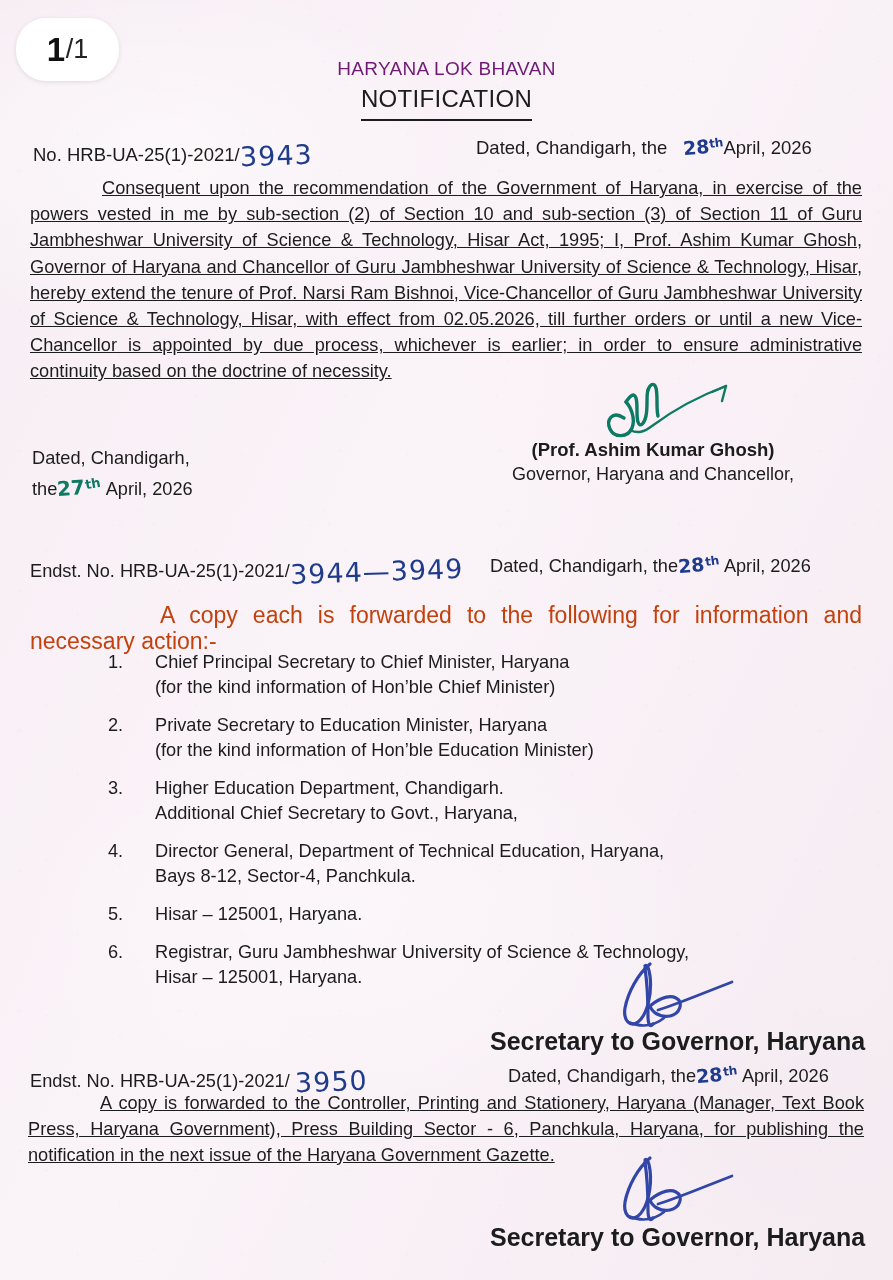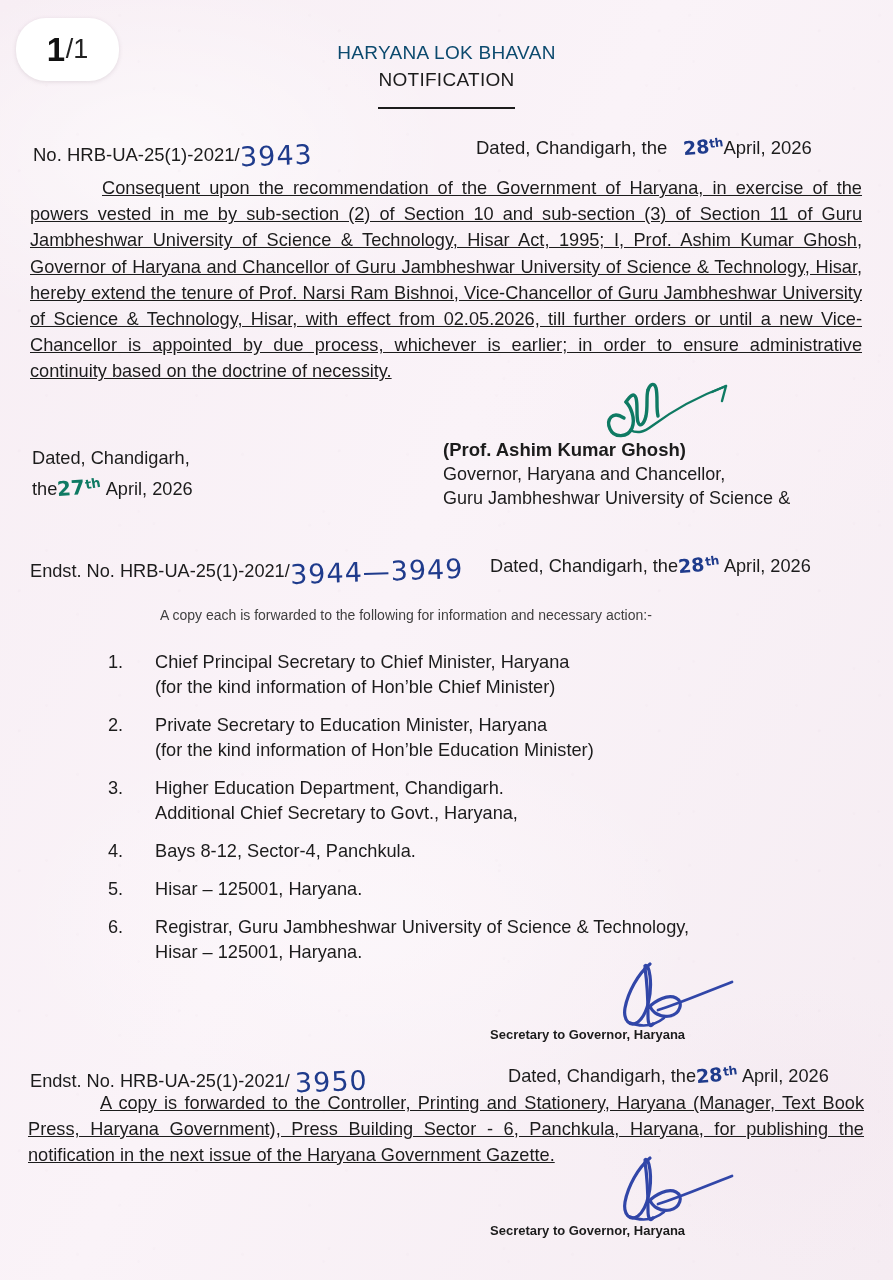--- a/index.html
+++ b/index.html
@@ -90,30 +90,31 @@
   .head {
     position: absolute;
     top: 42px;
     left: 0;
     width: 893px;
     text-align: center;
   }
   .head .line1 {
     font-size: 19px;
     letter-spacing: 0.3px;
-    color: #0c4a6e;
+    color: #701a75;
+    margin-top: 16px;
   }
   .head .line2 {
-    font-size: 19px;
+    font-size: 24px;
     letter-spacing: 0.3px;
     color: #1c1c1c;
     margin-top: 5px;
     display: inline-block;
     border-bottom: 2px solid #1c1c1c;
-    padding-bottom: 16px;
+    padding-bottom: 6px;
   }
 
   
   .refline {
     position: absolute;
     top: 136px;
     left: 33px;
     width: 828px;
     font-size: 18.5px;
     color: #1c1c1c;
@@ -186,21 +187,21 @@
     text-decoration: underline;
   }
   .body-para .indent { display: inline-block; width: 72px; }
 
   
   .gov-sign-block {
     position: absolute;
     top: 438px;
     left: 443px;
     width: 420px;
-    text-align: left;
+    text-align: center;
     font-size: 18px;
     line-height: 24px;
     color: #1c1c1c;
   }
   .gov-sign-block .name { font-weight: bold; font-size: 18.5px; }
 
   .left-dated {
     position: absolute;
     top: 446px;
     left: 32px;
@@ -221,24 +222,24 @@
     white-space: nowrap;
   }
   .endst1 .d2 { position: absolute; left: 460px; top: 2px; white-space: nowrap; }
 
   
   .copy-intro {
     position: absolute;
     top: 602px;
     left: 30px;
     width: 832px;
-    font-size: 14px;
+    font-size: 23px;
     line-height: 26px;
     text-align: justify;
-    color: #404040;
+    color: #c2410c;
   }
   .copy-intro .indent { display: inline-block; width: 130px; }
 
   
   .list {
     position: absolute;
     top: 650px;
     left: 108px;
     width: 760px;
   }
@@ -250,21 +251,21 @@
     color: #1c1c1c;
   }
   .list-item .num { width: 47px; flex: 0 0 47px; }
   .list-item .txt { flex: 1 1 auto; }
   .list-item .txt div { white-space: nowrap; }
 
   
   .sec-label {
     position: absolute;
     font-weight: bold;
-    font-size: 13px;
+    font-size: 25px;
     color: #1c1c1c;
     white-space: nowrap;
   }
   .sec-label.first { top: 1027px; left: 490px; }
   .sec-label.second { top: 1223px; left: 490px; }
 
   
   .endst2 {
     position: absolute;
     top: 1062px;
@@ -337,21 +338,20 @@
   </svg>
 
   <div class="left-dated">
     <div>Dated, Chandigarh,</div>
     <div><span>the</span><span class="hw-green">27</span><span class="sup-hw-green">th</span>&nbsp;<span>April, 2026</span></div>
   </div>
 
   <div class="gov-sign-block">
     <div class="name">(Prof. Ashim Kumar Ghosh)</div>
     <div>Governor, Haryana and Chancellor,</div>
-    <div>Guru Jambheshwar University of Science &amp;</div>
   </div>
 
   <div class="endst1">
     <span>Endst. No. HRB-UA-25(1)-2021/</span><span class="hw">3944—3949</span>
     <span class="d2"><span>Dated, Chandigarh, the</span><span class="hw-blue-sm">28</span><span class="sup-hw">th</span>&nbsp;<span>April, 2026</span></span>
   </div>
 
   <div class="copy-intro">
     <span class="indent"></span><span>A copy each is forwarded to the following for information and necessary action:-</span>
   </div>
@@ -374,20 +374,21 @@
     <div class="list-item">
       <div class="num">3.</div>
       <div class="txt">
         <div>Higher Education Department, Chandigarh.</div>
         <div>Additional Chief Secretary to Govt., Haryana,</div>
       </div>
     </div>
     <div class="list-item">
       <div class="num">4.</div>
       <div class="txt">
+        <div>Director General, Department of Technical Education, Haryana,</div>
         <div>Bays 8-12, Sector-4, Panchkula.</div>
       </div>
     </div>
     <div class="list-item">
       <div class="num">5.</div>
       <div class="txt">
         <div>Hisar – 125001, Haryana.</div>
       </div>
     </div>
     <div class="list-item">

